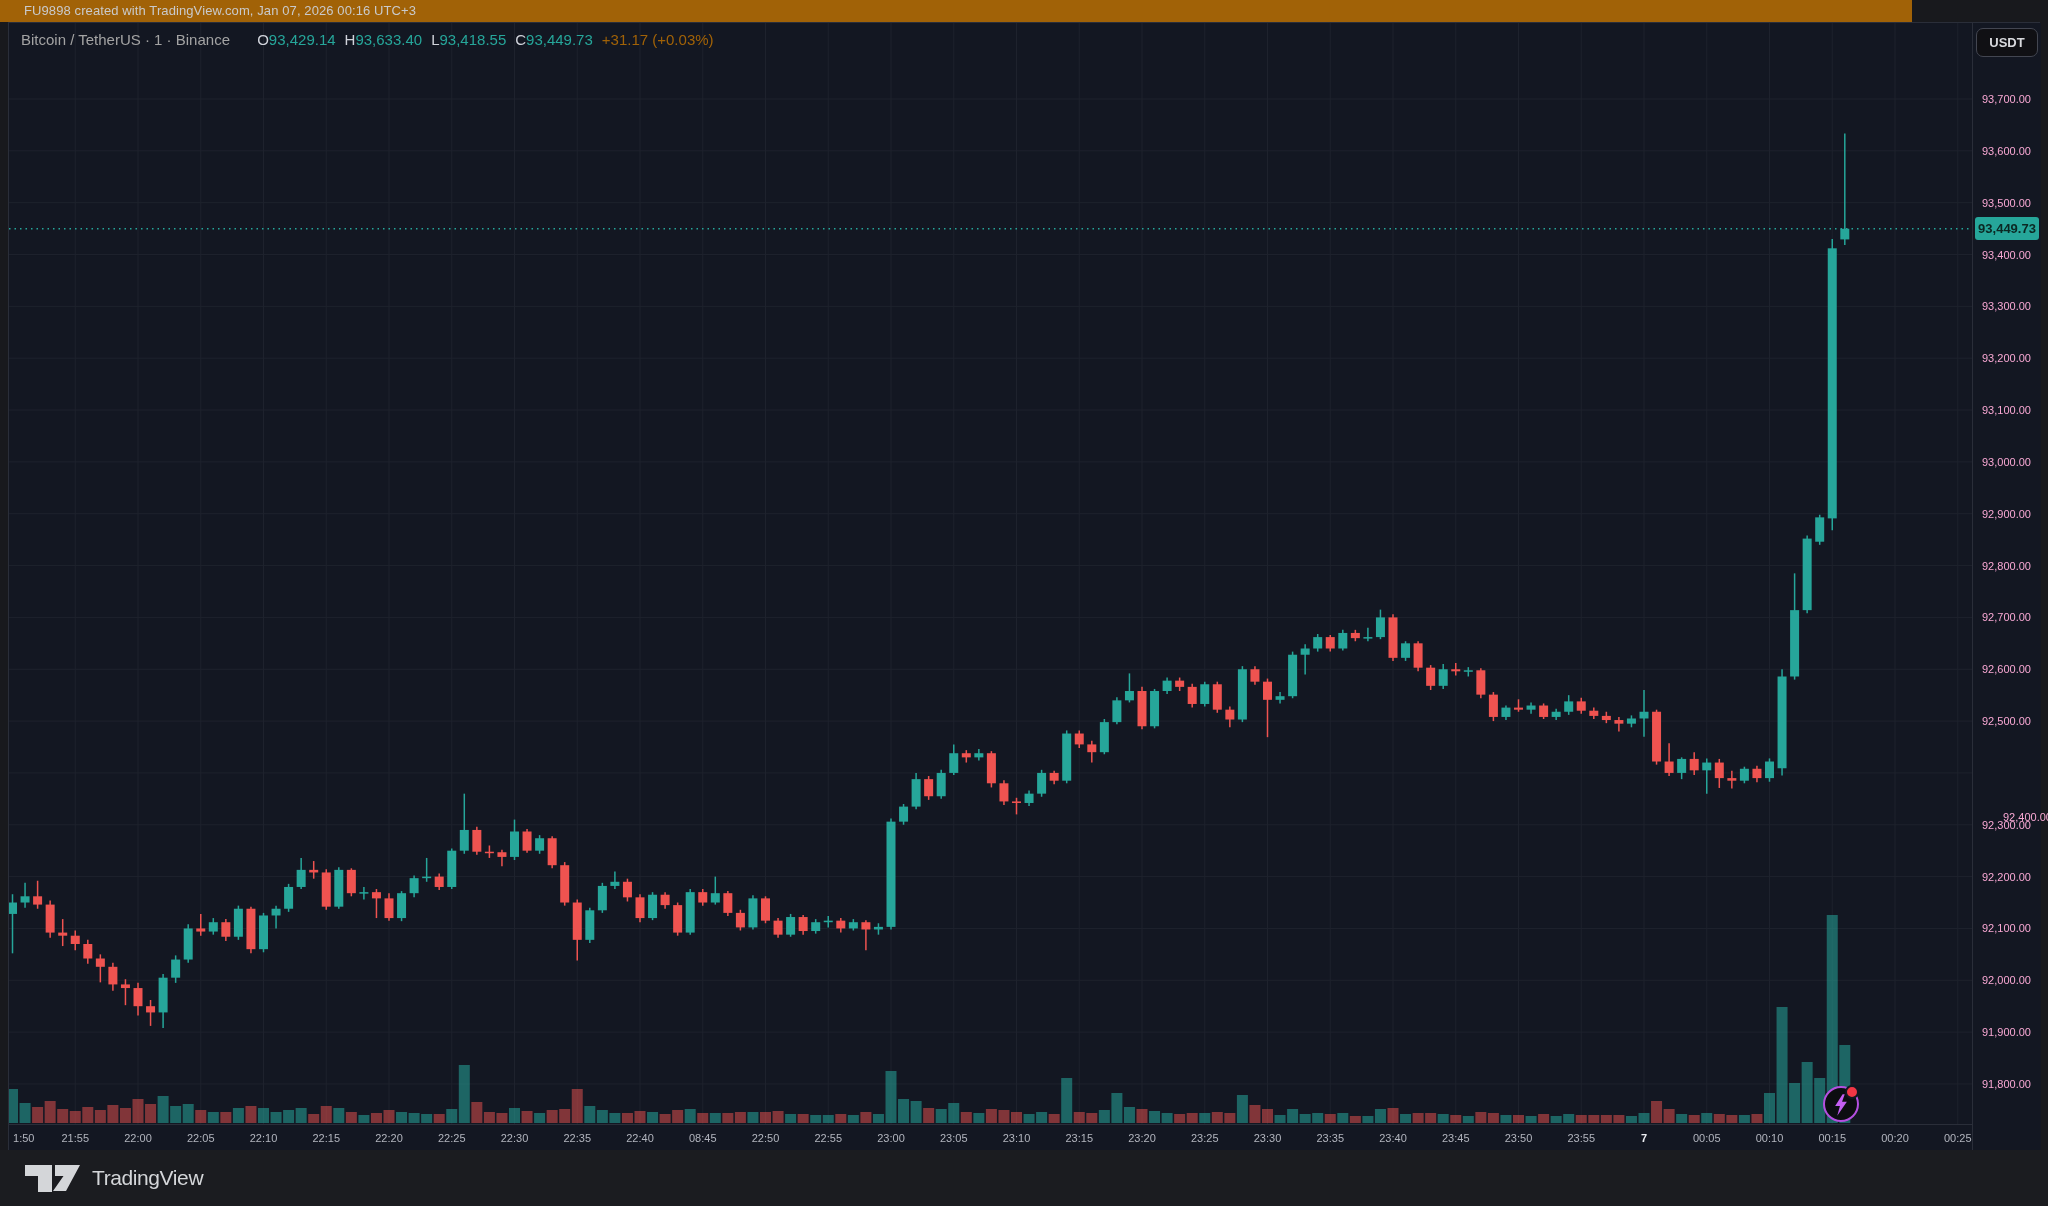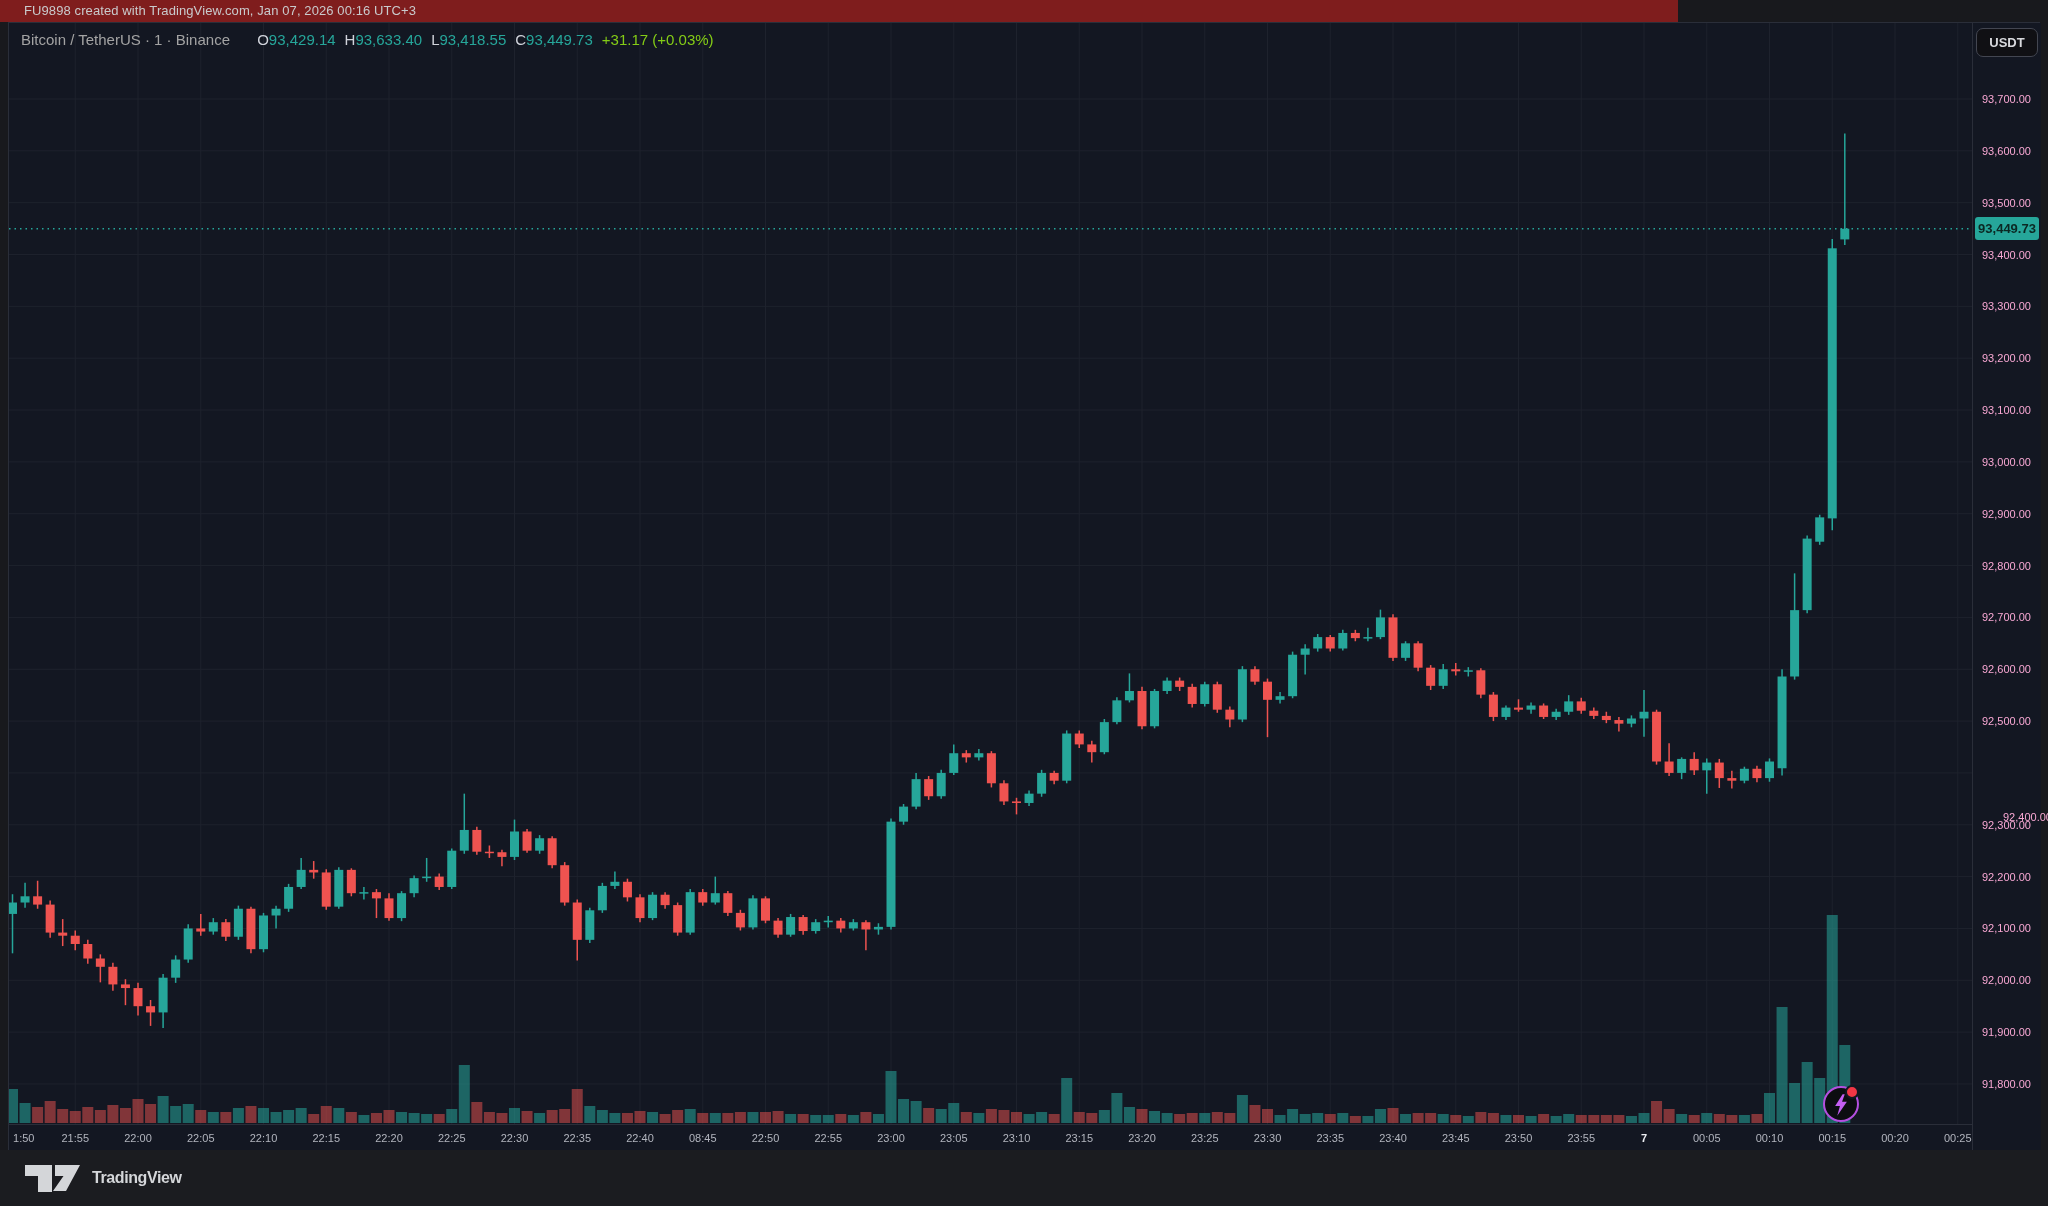--- a/index.html
+++ b/index.html
@@ -1,31 +1,31 @@
 <!DOCTYPE html>
 <html><head>
 <meta charset="utf-8">
 <style>
   html,body{margin:0;padding:0;background:#18191d;}
   #page{position:relative;width:2048px;height:1206px;overflow:hidden;
         font-family:"Liberation Sans",sans-serif;background:#18191d;}
   
-  .topbar{position:absolute;left:0;top:0;width:1678px;height:22px;background:#7f1d1d;}
+  .topbar{position:absolute;left:0;top:0;width:1912px;height:22px;background:#a16207;}
   .topbar span{position:absolute;left:24px;top:3px;font-size:13px;font-weight:500;color:#c9cacc;letter-spacing:.1px;}
   
   .chart-panel{position:absolute;left:8px;top:22px;width:2032px;height:1128px;
                box-sizing:border-box;background:#131722;border:1px solid #2a2e39;}
   #plot{position:absolute;left:0;top:0;}
   
   .legend{position:absolute;left:12px;top:8px;height:20px;font-size:15px;white-space:nowrap;z-index:5;}
   .legend .sym{color:#a3a3a3;font-weight:500;}
   .legend .ohlc{margin-left:14px;}
   .legend .lt{color:#d1d4dc;margin-left:9px;}
   .legend .val{color:#26a69a;}
-  .legend .chg{color:#84cc16;margin-left:9px;}
+  .legend .chg{color:#a16207;margin-left:9px;}
   
   .price-axis{position:absolute;left:1963px;top:0;width:68px;height:1127px;
               border-left:1px solid #2a2e39;background:#131722;}
   .usdt-btn{position:absolute;left:3px;top:5px;width:62px;height:29px;box-sizing:border-box;
             background:#101014;border:1px solid #434651;border-radius:7px;color:#d8d9dd;
             font-size:13px;font-weight:600;text-align:center;line-height:27px;cursor:pointer;}
   .pl{position:absolute;left:9px;height:16px;line-height:16px;font-size:11px;color:#f9a8d4;white-space:nowrap;}
   .last-price{position:absolute;left:2px;width:64px;height:23px;border-radius:3px;background:#26a69a;
               color:#0b2823;font-size:13px;font-weight:700;text-align:center;line-height:23px;z-index:6;}
   
@@ -35,21 +35,21 @@
   
   .flash-btn{position:absolute;left:1814px;top:1063px;width:36px;height:36px;border-radius:50%;
              background:#0c0d11;border:2.5px solid #b44fe0;box-sizing:border-box;z-index:7;cursor:pointer;}
   .flash-btn svg{position:absolute;left:8px;top:5px;}
   .flash-dot{position:absolute;right:-2px;top:-3px;width:10px;height:10px;border-radius:50%;
              background:#f23645;border:2px solid #131722;}
   
   .bottombar{position:absolute;left:0;top:1150px;width:2048px;height:56px;background:#1b1c20;}
   .tv-logo{position:absolute;left:24px;top:13px;height:30px;display:flex;align-items:center;cursor:pointer;}
   .tv-logo .mark{margin-right:10px;}
-  .tv-logo .word{font-size:16px;font-weight:700;color:#d4d6d9;letter-spacing:-0.4px;}
+  .tv-logo .word{font-size:21px;font-weight:400;color:#d4d6d9;letter-spacing:-0.4px;}
 </style>
 </head>
 <body>
 
 <div id="page">
 
   <div class="topbar">
     <span>FU9898 created with TradingView.com, Jan 07, 2026 00:16 UTC+3</span>
   </div>
 

